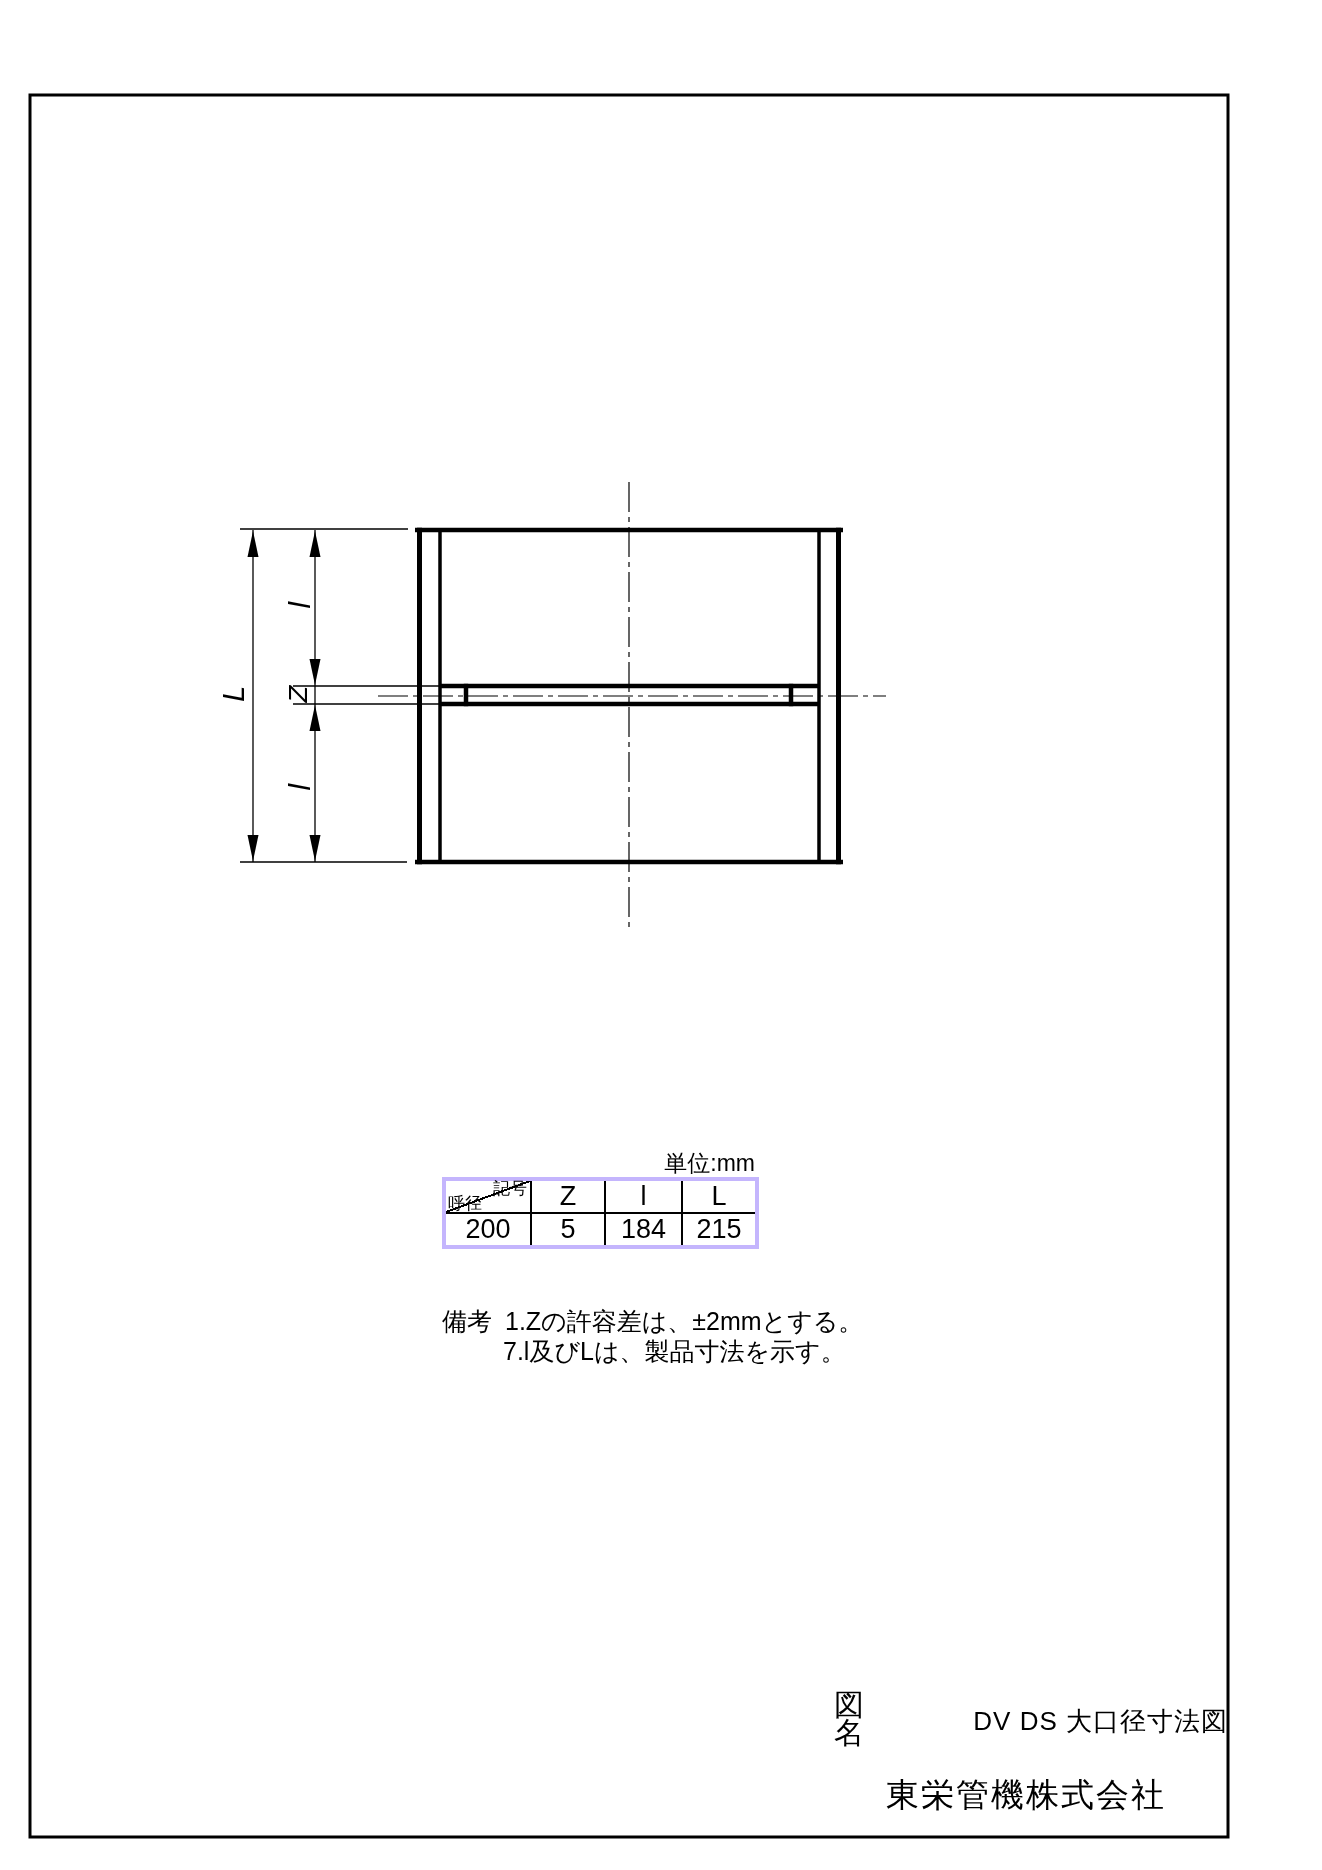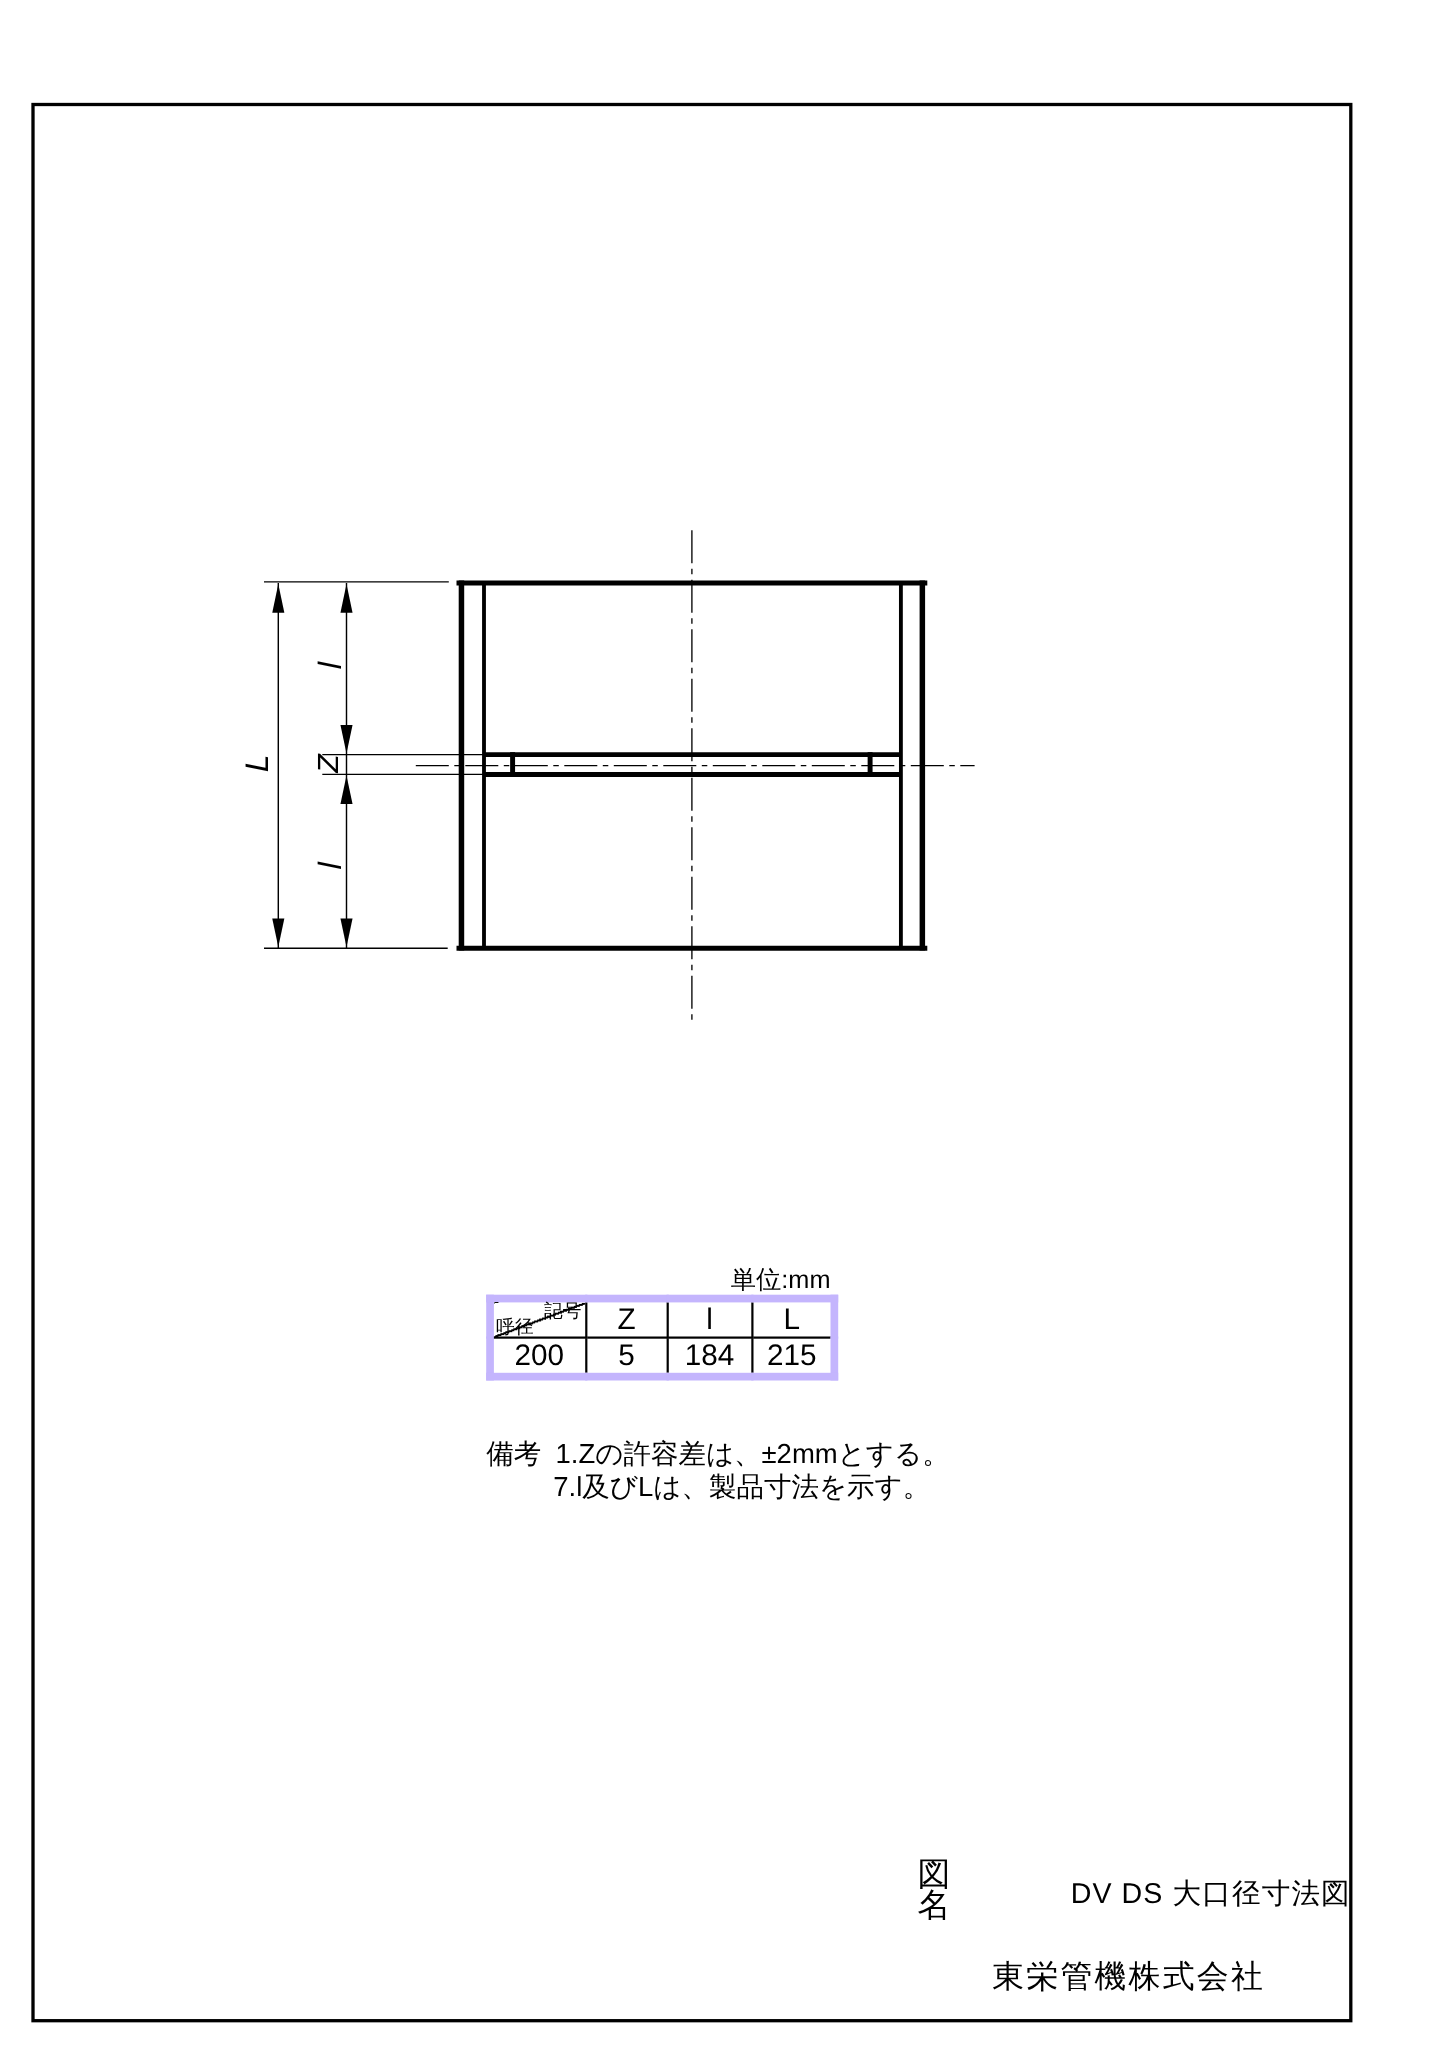--- a/index.html
+++ b/index.html
@@ -16,40 +16,40 @@
             transform:rotate(-90deg);}
 
   
   .units{left:600px;top:1148px;width:155px;text-align:right;font-size:23px;}
 
   
   table.spec{position:absolute;left:442px;top:1177px;border-collapse:collapse;
              table-layout:fixed;font-size:27px;}
   table.spec td,table.spec th{border:2px solid #000;padding:0;text-align:center;
              height:30px;font-weight:normal;}
-  table.spec{border:7px solid #c4b5fd;}
+  table.spec{border:4px solid #c4b5fd;}
   td.diag{position:relative;
     background-image:linear-gradient(to bottom right,
       transparent calc(50% - 1px),#000 calc(50% - 1px),
       #000 calc(50% + 1px),transparent calc(50% + 1px));}
   td.diag .tr{position:absolute;right:3px;top:-1px;font-size:17px;line-height:17px;}
   td.diag .bl{position:absolute;left:2px;bottom:0px;font-size:17px;line-height:17px;text-align:right;}
 
   
   .note1{left:442px;top:1305px;font-size:25px;white-space:nowrap;}
   .note1 .remark{margin-right:13px;font-family:Liberation Mono, monospace;}
   .note2{left:503px;top:1335px;font-size:25px;white-space:nowrap;}
 
   
   .zname{left:833px;top:1691px;width:32px;font-size:30px;line-height:28px;
          text-align:center;word-break:break-all;}
   .ztitle{left:874px;top:1685px;width:354px;height:73px;line-height:73px;
           text-align:right;font-size:26px;letter-spacing:1px;white-space:nowrap;}
   .company{left:824px;top:1758px;width:404px;height:79px;line-height:79px;
-           text-align:center;font-size:29px;letter-spacing:2px;white-space:nowrap;}
+           text-align:center;font-size:33px;letter-spacing:2px;white-space:nowrap;font-family:Liberation Mono, monospace;}
 </style>
 </head>
 <body>
 
 <svg width="1322" height="1870" viewBox="0 0 1322 1870">
 
   <rect x="30" y="95" width="1198" height="1742" fill="none" stroke-width="3"></rect>
 
   <g>
 

